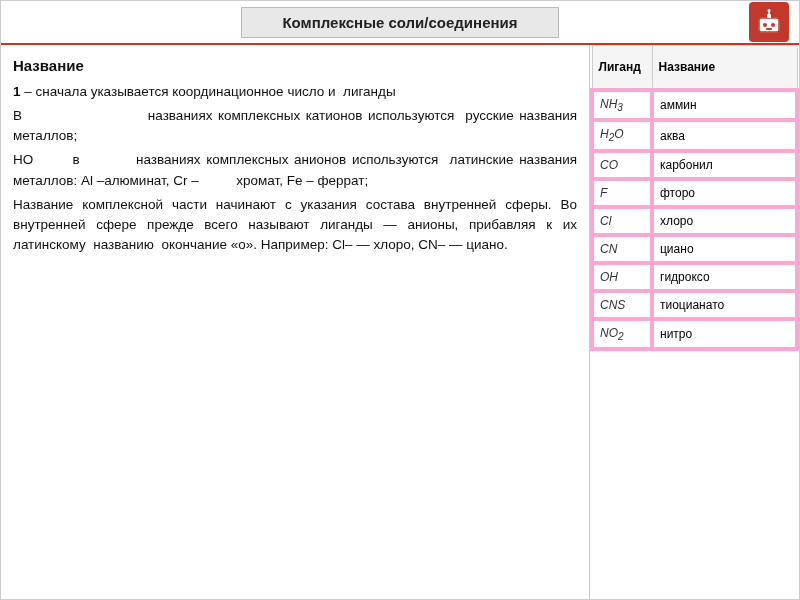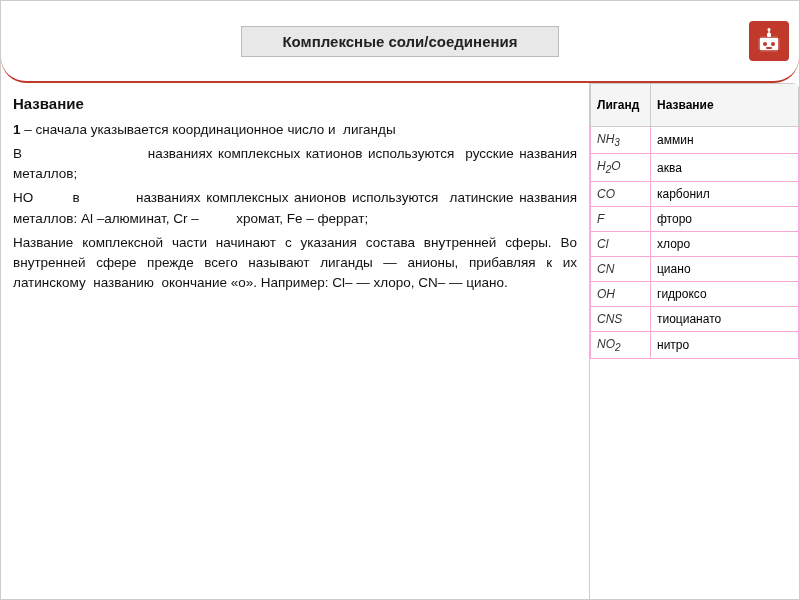--- a/index.html
+++ b/index.html
@@ -19,24 +19,23 @@
       flex-direction: column;
       background: #fff;
       border: 1px solid #ccc;
     }
 
     
     .header {
       display: flex;
       align-items: center;
       justify-content: space-between;
-      padding: 20px 10px;
+      padding: 1px 10px;
       background: #fff;
       border-bottom: 2px solid #c0392b;
-      border-radius: 25px;
     }
 
     .header-title-wrapper {
       flex: 1;
       display: flex;
       justify-content: center;
     }
 
     .header-title {
       background: #e8e8e8;
@@ -102,21 +101,21 @@
     .right-panel table th {
       border: 1px solid #ccc;
       padding: 14px 6px;
       background: #f5f5f5;
       font-weight: bold;
       text-align: left;
       font-size: 12px;
     }
 
     .right-panel table td {
-      border: 1px solid #f9a8d4;
+      border: 4px solid #f9a8d4;
       padding: 5px 6px;
       vertical-align: middle;
       font-size: 12px;
     }
 
     .right-panel table td:first-child {
       font-style: italic;
       color: #333;
       width: 60px;
     }

